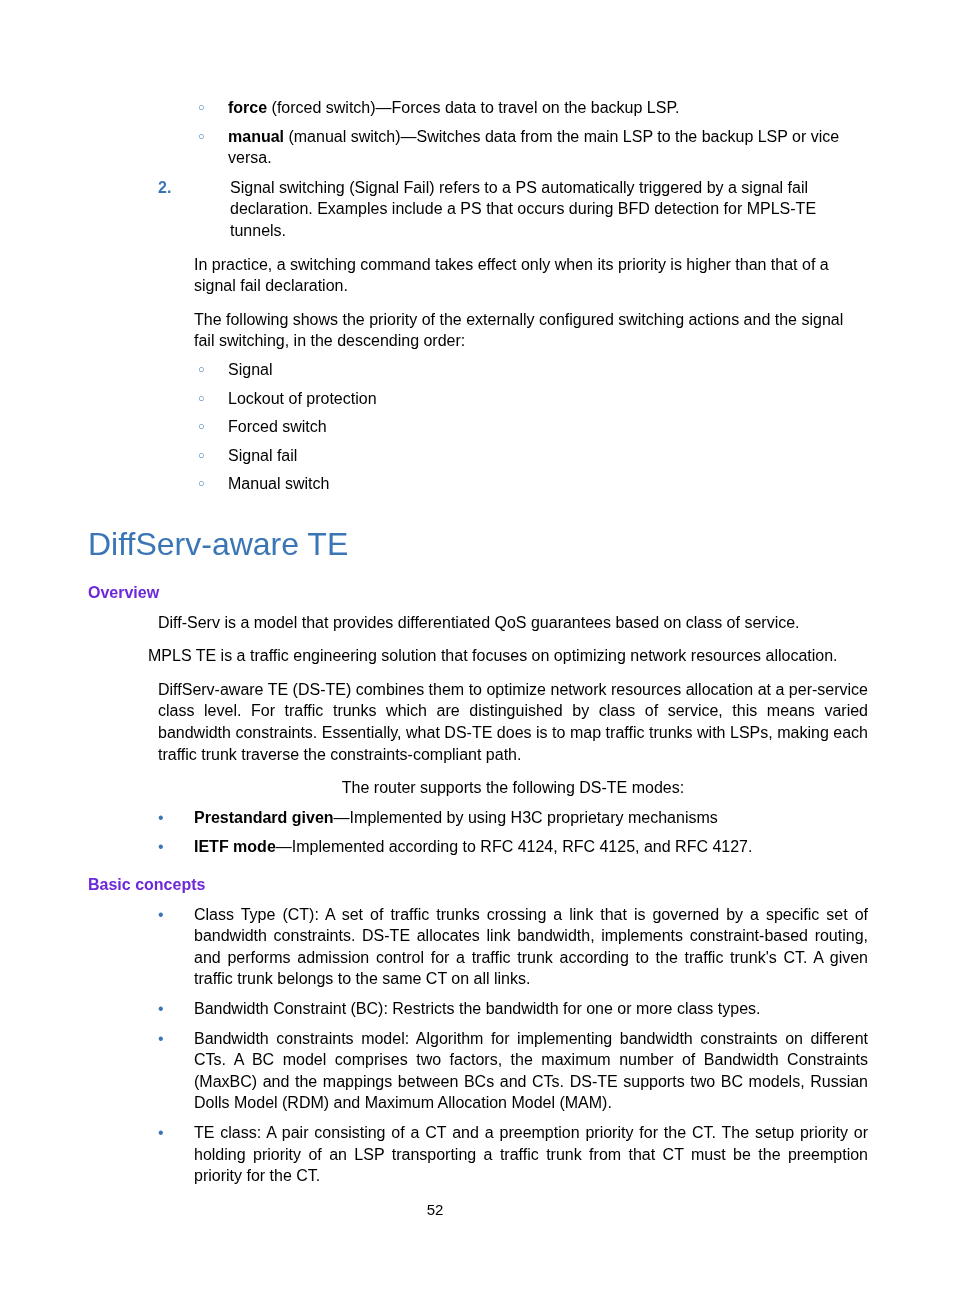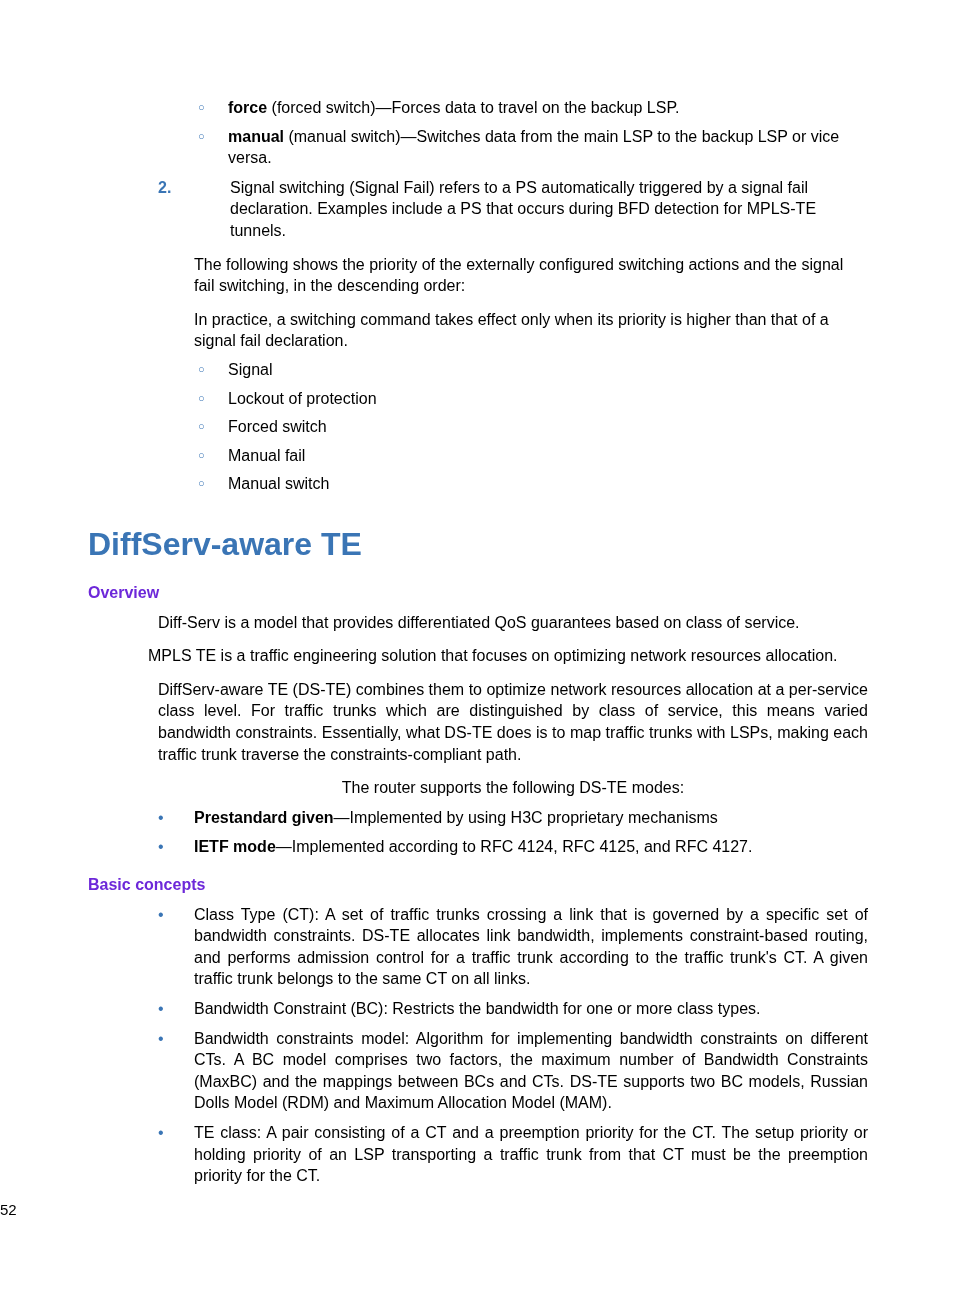--- a/index.html
+++ b/index.html
@@ -27,37 +27,38 @@
   .num-item { display: flex; margin-top: 8px; }
   .num-item .num-col { flex: 0 0 36px; color:#3a75b5; font-weight:bold; }
   .num-item .txt { flex: 1; margin-left: 36px; }
   .para { margin-top: 12px; }
   .dot-item { display: flex; margin-top: 8px; }
   .dot-item .dot-col { flex: 0 0 36px; color:#3a75b5; text-align:left; }
   .dot-item .txt { flex: 1; }
   h1.section {
     font-family: "Futura", "Century Gothic", "Trebuchet MS", Arial, sans-serif;
     font-size: 32px;
-    font-weight: bold;
+    font-weight: normal;
     color: #3a75b5;
     margin: 28px 0 6px 0;
   }
   h2.sub {
     font-family: "Futura", "Century Gothic", "Trebuchet MS", Arial, sans-serif;
     font-size: 16px;
     font-weight: bold;
     color: #6d28d9;
     margin: 16px 0 6px 0;
   }
   .justify { text-align: justify; }
   .pagenum {
     position: absolute;
     left: 0;
     width: 870px;
     top: 1200px;
+    text-align: center;
     font-size: 15px;
   }
 </style>
 </head>
 <body>
 
 <div class="page">
 
   <div class="indent-110">
     <div class="sub-item">
@@ -67,39 +68,39 @@
     <div class="sub-item">
       <div class="bullet-col">○</div>
       <div class="txt"><b>manual</b><span> (manual switch)—Switches data from the main LSP to the backup LSP or vice versa.</span></div>
     </div>
   </div>
 
   <div class="num-item" style="margin-left:70px;">
     <div class="num-col">2.</div>
     <div class="txt">Signal switching (Signal Fail) refers to a PS automatically triggered by a signal fail declaration. Examples include a PS that occurs during BFD detection for MPLS-TE tunnels.</div>
   </div>
+  <div class="para" style="margin-left:106px;">In practice, a switching command takes effect only when its priority is higher than that of a signal fail declaration.</div>
   <div class="para" style="margin-left:106px;">The following shows the priority of the externally configured switching actions and the signal fail switching, in the descending order:</div>
-  <div class="para" style="margin-left:106px;">In practice, a switching command takes effect only when its priority is higher than that of a signal fail declaration.</div>
 
   <div class="indent-110">
     <div class="sub-item">
         <div class="bullet-col">○</div>
         <div class="txt">Signal</div>
       </div>
     <div class="sub-item">
         <div class="bullet-col">○</div>
         <div class="txt">Lockout of protection</div>
       </div>
     <div class="sub-item">
         <div class="bullet-col">○</div>
         <div class="txt">Forced switch</div>
       </div>
     <div class="sub-item">
         <div class="bullet-col">○</div>
-        <div class="txt">Manual fail</div>
+        <div class="txt">Signal fail</div>
       </div>
     <div class="sub-item">
         <div class="bullet-col">○</div>
         <div class="txt">Manual switch</div>
       </div>
   </div>
 
   <h1 class="section">DiffServ-aware TE</h1>
 
   <h2 class="sub">Overview</h2>

